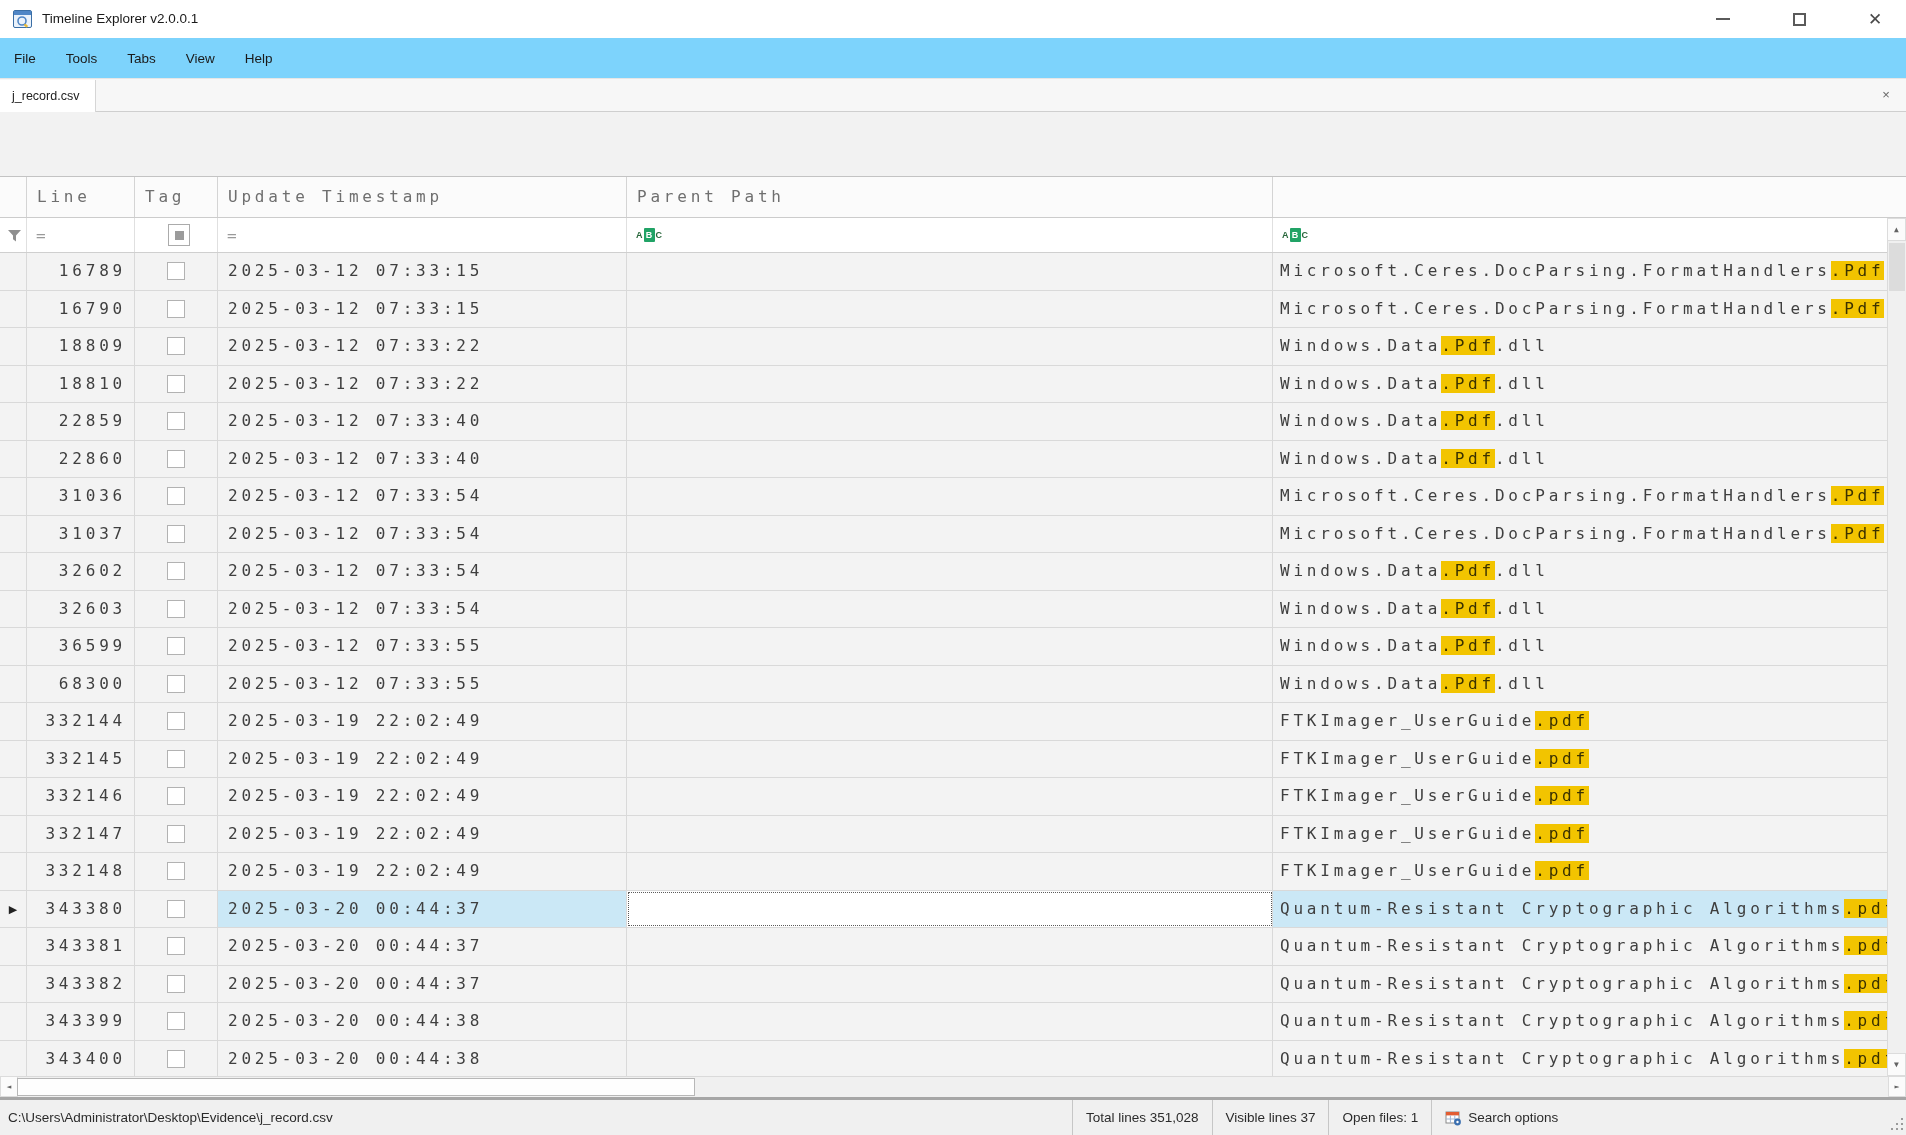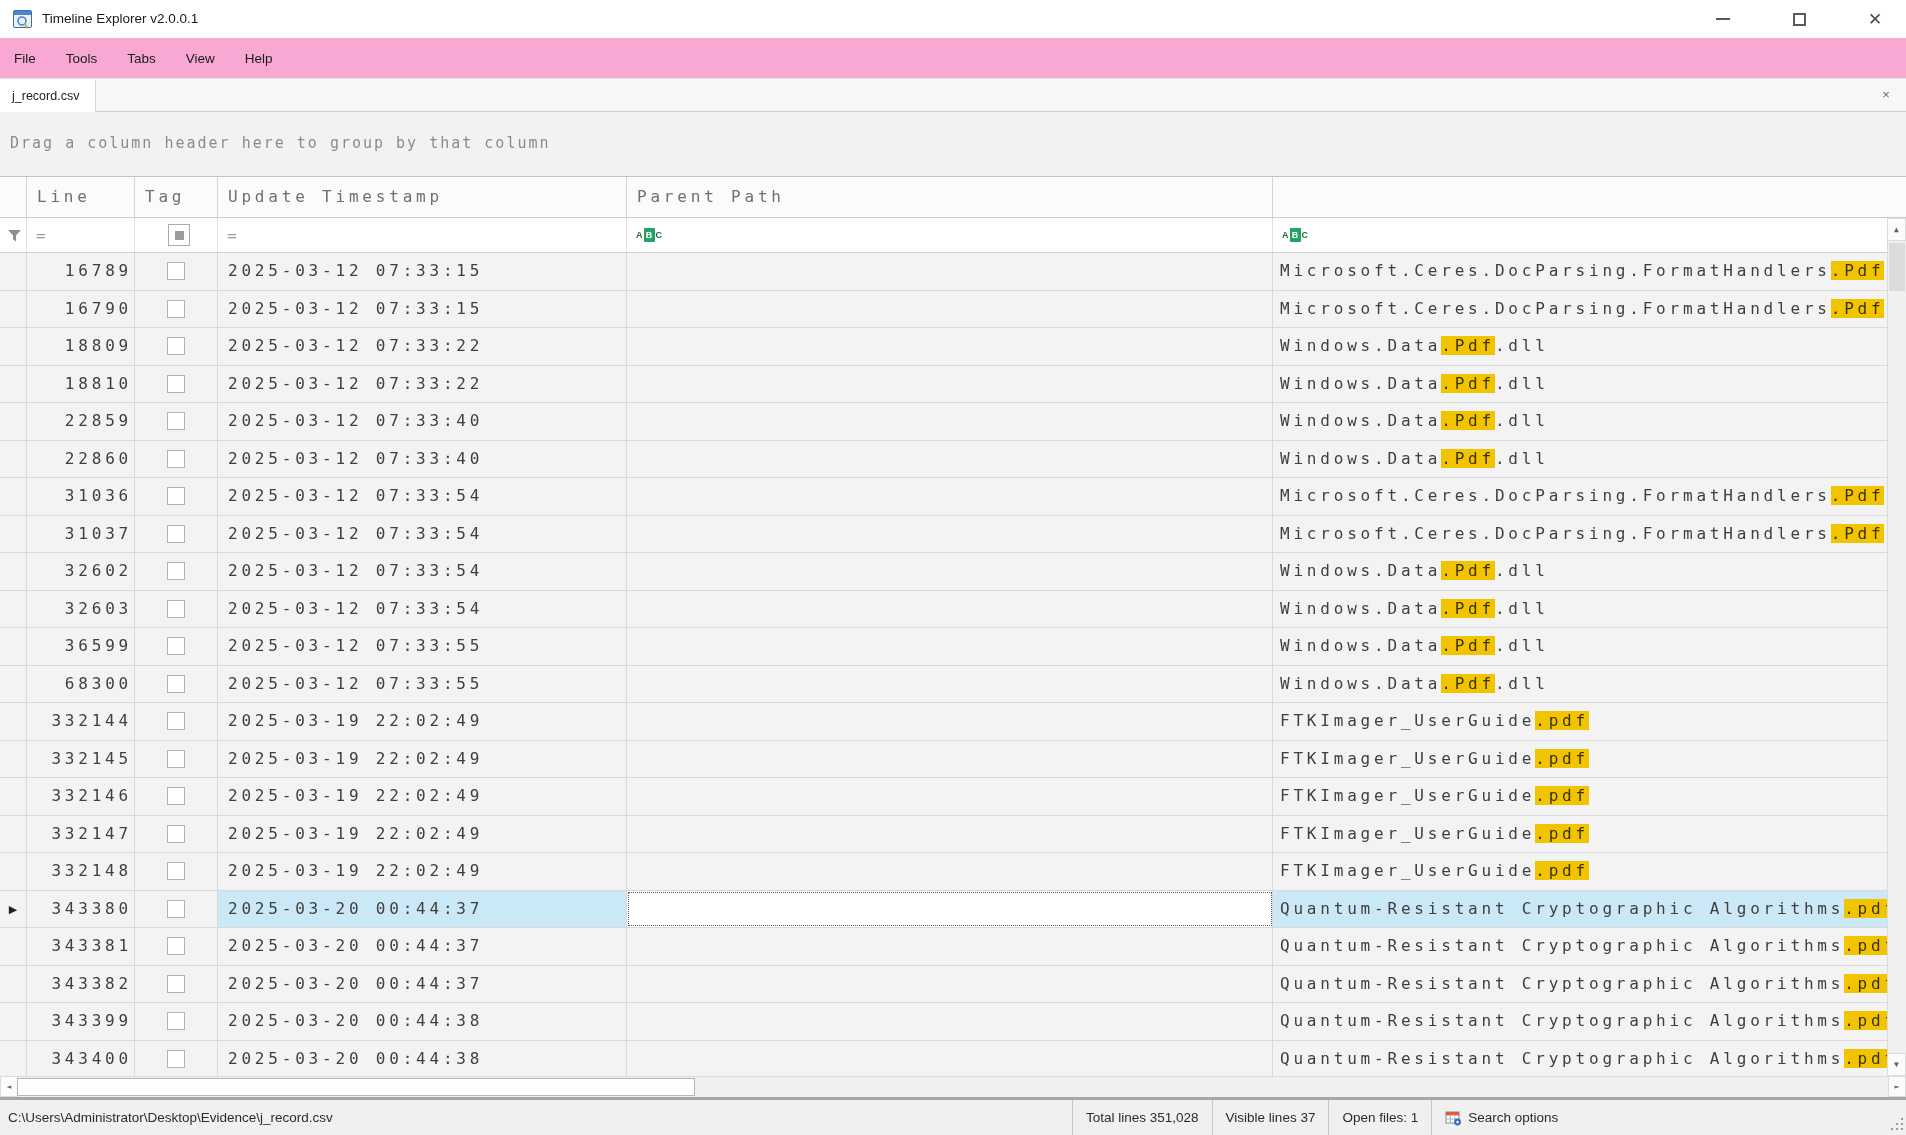--- a/index.html
+++ b/index.html
@@ -9,21 +9,21 @@
   
   .titlebar { position:absolute; left:0; top:0; width:1906px; height:38px; background:#fff; }
   .app-icon { position:absolute; left:13px; top:10px; width:19px; height:18px; }
   .title-text { position:absolute; left:42px; top:0; height:38px; line-height:38px; font-size:13.5px; color:#1a1a1a; }
   .winbtn { position:absolute; top:0; width:46px; height:38px; display:flex; align-items:center; justify-content:center; color:#555; }
   .btn-min { left:1700px; } .btn-max { left:1776px; } .btn-close { left:1852px; font-size:17px; color:#4a4a4a;}
   .glyph-min { width:14px; height:2px; background:#5a5a5a; }
   .glyph-max { width:13px; height:13px; border:2px solid #5a5a5a; }
 
   
-  .menubar { position:absolute; left:0; top:38px; width:1906px; height:40px; background:#f9a8d4; display:flex; align-items:center; padding-left:12px; gap:26px; }
+  .menubar { position:absolute; left:0; top:38px; width:1906px; height:40px; background:#7dd3fc; display:flex; align-items:center; padding-left:12px; gap:26px; }
   .menu-item { font-size:13.5px; color:#1a1a1a; padding:4px 2px; }
 
   
   .tabstrip { position:absolute; left:0; top:78px; width:1906px; height:34px; background:#f7f7f7; border-top:1px solid #e6e6e6; border-bottom:1px solid #cfcfcf; }
   .tab { position:absolute; left:0; top:1px; height:32px; background:#fff; border-right:1px solid #d6d6d6; padding:0 12px; line-height:32px; font-size:12.5px; color:#222; min-width:96px; }
   .tab-close { position:absolute; right:10px; top:6px; width:20px; height:20px; text-align:center; line-height:20px; color:#666; font-size:13px; }
 
   
   .grouppanel { position:absolute; left:0; top:112px; width:1906px; height:65px; background:#f2f2f2; border-bottom:1px solid #c3c3c3; }
   .group-text { position:absolute; left:10px; top:22px; font-family:"DejaVu Sans Mono", monospace; font-size:15px; letter-spacing:2px; color:#8b8b8b; white-space:pre; }
@@ -44,21 +44,21 @@
   .abc .a,.abc .c { font-size:9px; font-weight:bold; color:#27663a; }
   .abc .b { font-size:9px; font-weight:bold; color:#fff; background:#21a366; width:11px; height:14px; text-align:center; line-height:14px; border-radius:1px; }
   .indet-box { width:22px; height:22px; border:1px solid #ababab; background:#fff; margin-left:24px; display:flex; align-items:center; justify-content:center; }
   .indet-box .inner { width:9px; height:9px; background:#9b9b9b; }
   .funnel { margin-left:-2px; }
 
   .gbody { position:absolute; left:0; top:76px; width:1887px; height:823px; overflow:hidden; }
   .grow { position:relative; width:1887px; height:37.5px; background:#f3f3f3; border-bottom:1px solid #d9d9d9; display:flex; }
   .gcell { height:100%; border-right:1px solid #d9d9d9; font-size:16px; letter-spacing:3.8px; color:#3f3f3f; line-height:36px; white-space:pre; overflow:hidden; }
   .cell-gutter { display:flex; align-items:center; justify-content:center; color:#222; font-size:11px; font-family:"Liberation Sans",sans-serif; letter-spacing:0;}
-  .cell-line { text-align:right; padding-right:2px; }
+  .cell-line { text-align:right; padding-right:8px; }
   .cell-ts { padding-left:10px; }
   .cell-name { padding-left:7px; border-right:none; }
   .cbwrap { display:flex; align-items:center; justify-content:center; height:100%; width:100%; }
   .cb { width:18px; height:18px; background:#fff; border:1px solid #b2b2b2; }
   .hl { background:var(--hl); color:#3b3200; }
   .grow.sel .cell-ts, .grow.sel .cell-name { background:var(--sel); }
   .grow.sel .cell-parent { background:#fff; outline:1px dotted #5a5a5a; outline-offset:-2px; }
 
   
   .vscroll { position:absolute; left:1887px; top:41px; width:19px; height:858px; background:#f0f0f0; border-left:1px solid #dadada; }
@@ -111,21 +111,20 @@
     <span class="menu-item">View</span>
     <span class="menu-item">Help</span>
   </div>
 
 <div class="tabstrip">
   <div class="tab">j_record.csv</div>
   <div class="tab-close">×</div>
 </div>
 
 <div class="grouppanel">
-  <span class="group-text">Drag a column header here to group by that column</span>
   <div class="search-combo">
     <span class="search-value">.pdf</span>
     <span class="combo-clear">×</span>
     <span class="combo-caret">▼</span>
   </div>
   <div class="find-btn">Find</div>
 </div>
 
 <div class="grid">
   <div class="ghead" id="ghead">

